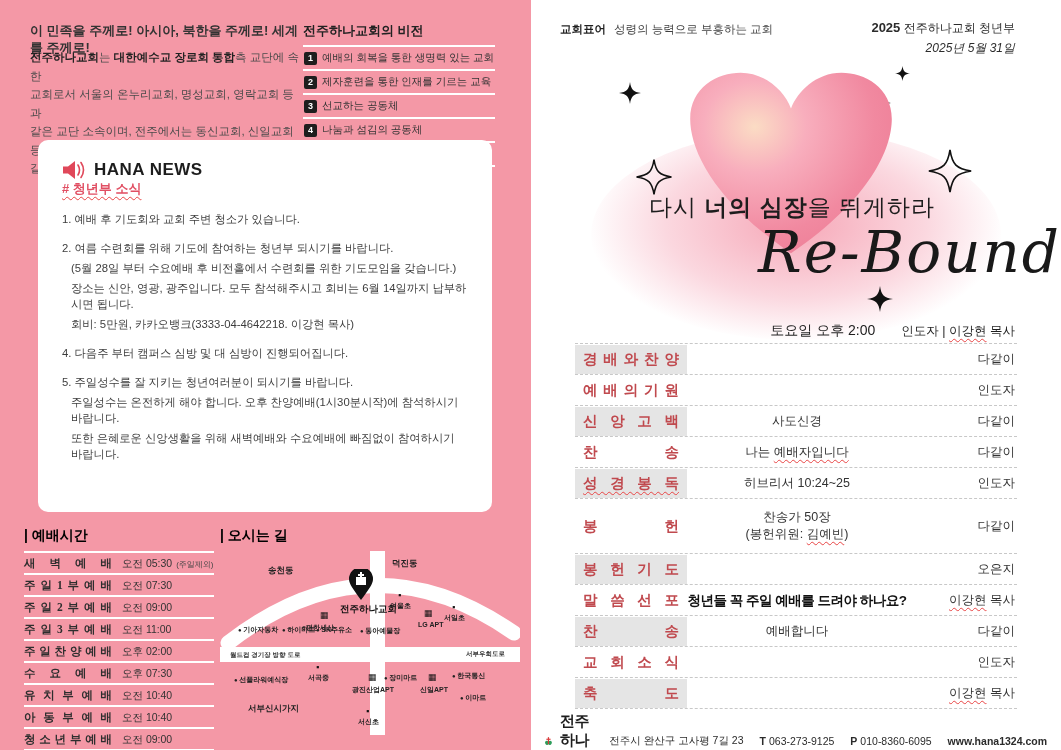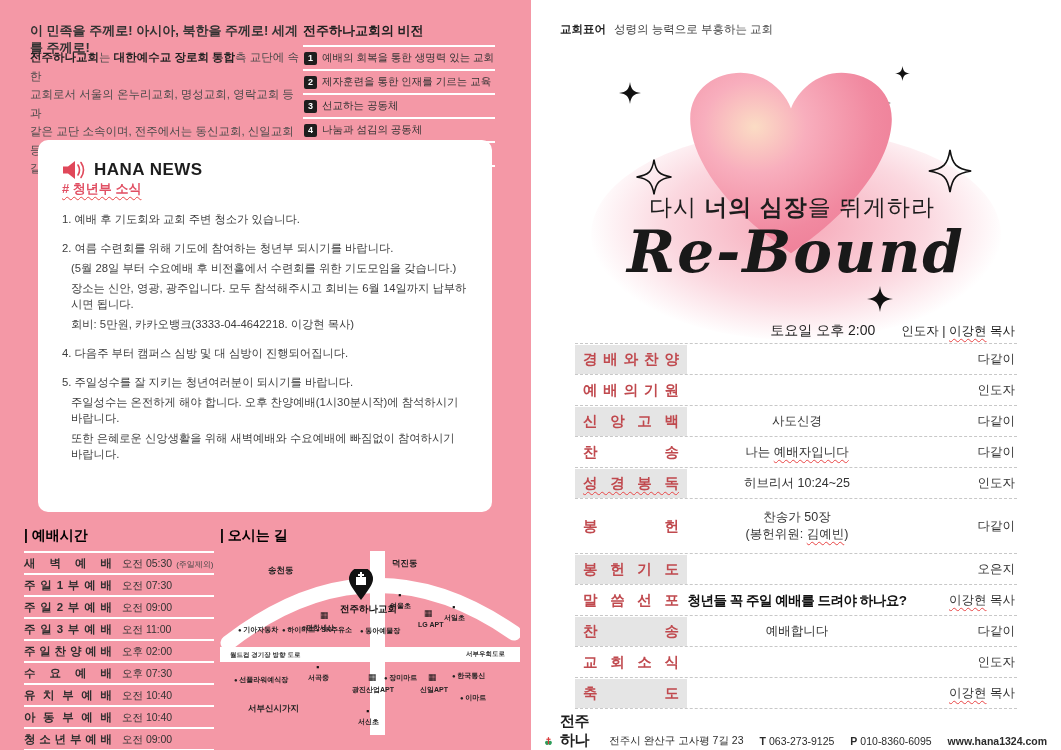--- a/index.html
+++ b/index.html
@@ -23,21 +23,21 @@
   .news-body{margin-top:10px;font-size:11.3px;color:#3d3d3d;line-height:16px;}
   .nl{margin-top:4px;}
   .nl.new{margin-top:13px;}
   .nl.cont{padding-left:9px;}
   .wavy{text-decoration:underline;text-decoration-style:wavy;text-decoration-color:#e84545;text-decoration-thickness:1px;text-underline-offset:3px;}
 
   .sec-title{font-size:14px;font-weight:bold;color:#000000;}
   .times{position:absolute;left:24px;top:527px;width:190px;}
   .times .sec-title{padding-bottom:6px;border-bottom:2px solid #fff;}
   .t-row{display:flex;align-items:baseline;padding:3px 0 2px 0;border-bottom:2px solid #fff;}
-  .t-name{width:88px;font-size:11.5px;font-weight:bold;color:#2e2e2e;text-align:justify;text-align-last:justify;}
+  .t-name{width:88px;font-size:11.5px;font-weight:bold;color:#2e2e2e;text-align:justify;text-align-last:justify;font-family:Liberation Serif, serif;}
   .t-time{margin-left:10px;font-size:10.5px;color:#333;white-space:nowrap;}
   .t-note{margin-left:4px;font-size:8px;color:#444;white-space:nowrap;}
 
   .map-wrap{position:absolute;left:220px;top:527px;width:300px;height:208px;}
   .map-wrap .sec-title{margin-bottom:2px;}
   .map{position:absolute;left:0;top:24px;width:300px;height:184px;}
   .map svg{position:absolute;left:0;top:0;}
   .mlb{position:absolute;color:#222;white-space:nowrap;}
   .mlb.area{font-size:8.5px;font-weight:bold;}
   .mlb.poi{font-size:7px;font-weight:bold;}
@@ -56,22 +56,22 @@
   .issue-line1 b{font-size:13px;}
   .issue-line2{font-size:12px;font-style:italic;color:#2c2c2c;margin-top:3px;}
 
   .hero{position:absolute;left:0;top:40px;width:530px;height:290px;}
   .glow{position:absolute;left:60px;top:90px;width:410px;height:210px;border-radius:50%;
         background:radial-gradient(ellipse at 50% 45%, rgba(243,139,160,.75) 0%, rgba(246,168,185,.45) 45%, rgba(255,255,255,0) 72%);}
   .heart{position:absolute;left:155px;top:28px;width:210px;height:190px;}
   .spark{position:absolute;}
   .title-line{position:absolute;left:0;top:152px;width:522px;text-align:center;font-size:23px;color:#1d1d1d;letter-spacing:1px;}
   .title-line b{font-weight:800;}
-  .rebound{position:absolute;left:0;top:178px;width:530px;text-align:center;
-           font-family:"DejaVu Serif",serif;font-style:italic;font-weight:700;font-size:58px;color:#191919;letter-spacing:2px;}
+  .rebound{position:absolute;left:0;top:178px;width:530px;text-align:right;
+           font-family:"DejaVu Serif",serif;font-style:italic;font-weight:400;font-size:58px;color:#191919;letter-spacing:2px;}
 
   .svc-info{position:absolute;right:46px;top:322px;font-size:12.5px;color:#1e1e1e;}
   .svc-time{font-size:14px;margin-right:26px;}
 
   .order{position:absolute;left:44px;top:343px;width:442px;}
   .o-row{display:flex;align-items:center;min-height:30px;border-top:1px dashed #c8c8c8;}
   .o-row:last-child{border-bottom:1px dashed #c8c8c8;}
   .o-row.tall{min-height:54px;}
   .o-label{flex:0 0 96px;padding:5px 8px;font-size:14.5px;font-weight:bold;color:#c0494e;
            text-align:justify;text-align-last:justify;}
@@ -243,20 +243,24 @@
         <span class="mlb tag" style="left:138px;top:166px;">서신초</span>
       </div>
     </div>
   </div>
 
   <div class="page-right">
 
     <div class="motto">
       <b>교회표어</b><span>성령의 능력으로 부흥하는 교회</span>
     </div>
+    <div class="issue">
+      <div class="issue-line1"><b>2025</b><span> 전주하나교회 청년부</span></div>
+      <div class="issue-line2">2025년 5월 31일</div>
+    </div>
 
     <div class="hero">
       <div class="glow"></div>
       <svg class="spark" style="left:88px;top:42px;" width="22" height="22" viewBox="0 0 100 100">
           <path d="M50 0C55 35 65 45 100 50 65 55 55 65 50 100 45 65 35 55 0 50 35 45 45 35 50 0Z" fill="#111"></path>
         </svg>
       <svg class="spark" style="left:104px;top:118px;" width="38" height="38" viewBox="0 0 100 100">
           <path d="M50 4C55 36 64 45 96 50 64 55 55 64 50 96 45 64 36 55 4 50 36 45 45 36 50 4Z" fill="none" stroke="#111" stroke-width="4"></path>
         </svg>
       <svg class="spark" style="left:330px;top:48px;" width="30" height="30" viewBox="0 0 100 100">

